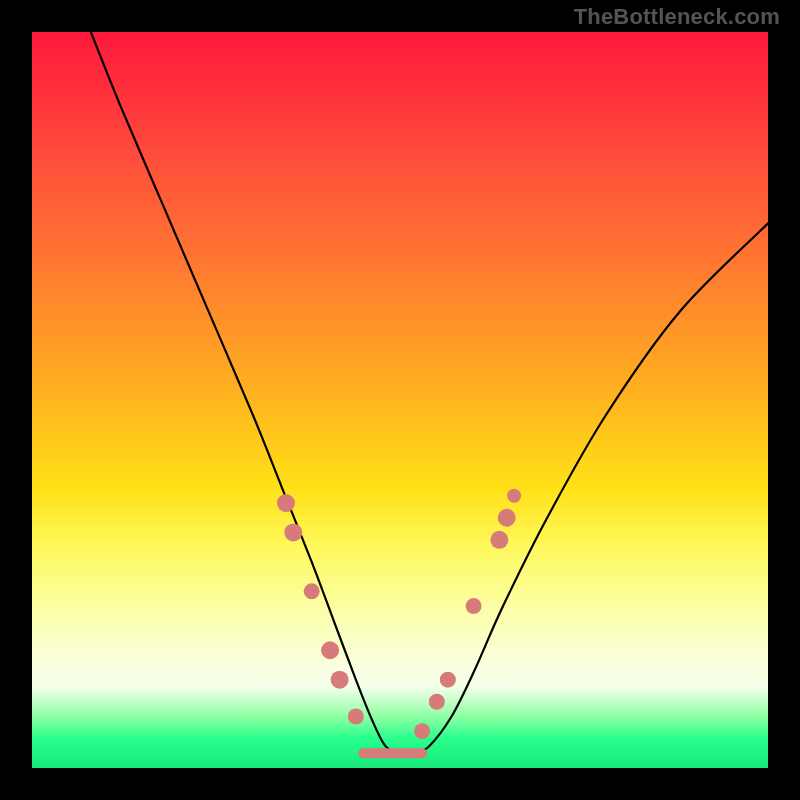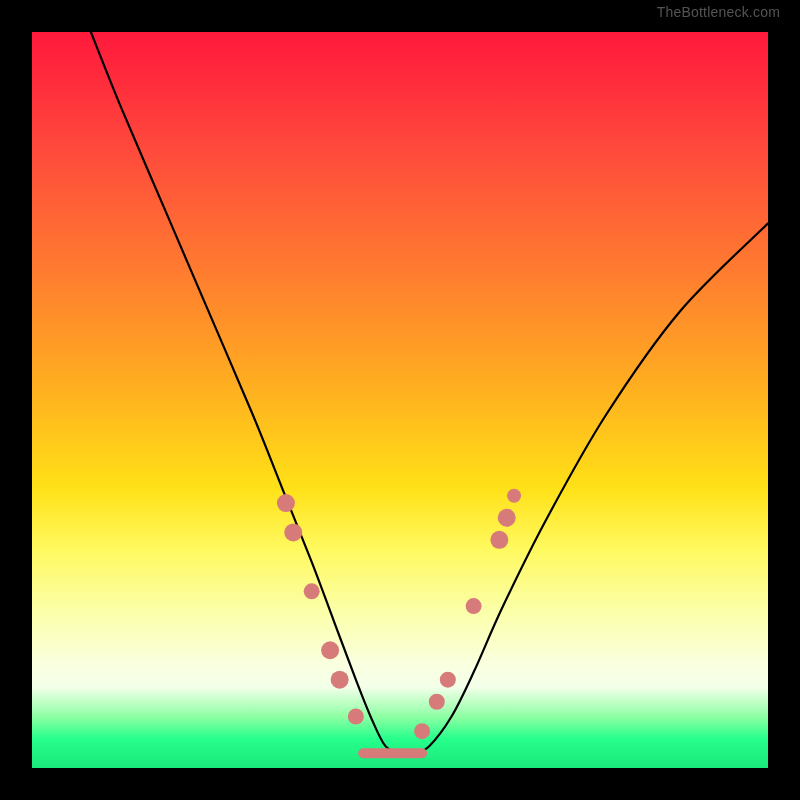--- a/index.html
+++ b/index.html
@@ -42,22 +42,22 @@
         #8fffa4 93%,
         #28ff8c 96%,
         #18e87a 100%
       );
   }
   .watermark {
     position: absolute;
     top: 4px;
     right: 20px;
     color: #545454;
-    font-size: 14px;
-    font-weight: 400;
+    font-size: 22px;
+    font-weight: 700;
     letter-spacing: 0.2px;
     z-index: 50;
     user-select: none;
     text-align: right;
   }
   svg.curve {
     position: absolute;
     inset: 0;
     width: 100%;
     height: 100%;

